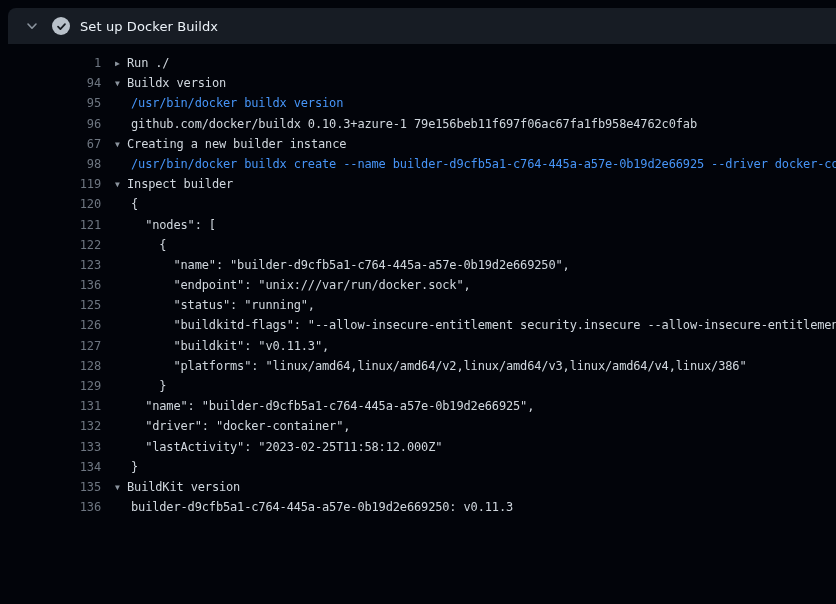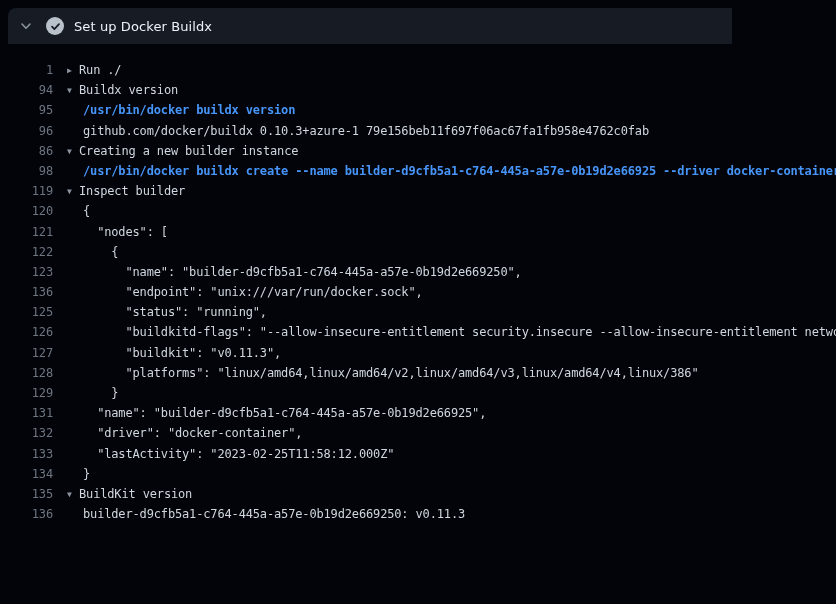--- a/index.html
+++ b/index.html
@@ -14,27 +14,27 @@
     --check_mark:#161b22;
   }
   *{margin:0;padding:0;box-sizing:border-box;}
   html,body{width:836px;height:604px;overflow:hidden;}
   body{
     background:var(--page_bg);
     font-family:"DejaVu Sans","Liberation Sans",sans-serif;
   }
   .step-header{
     margin:8px 0 0 8px;
-    width:724px;
+    width:828px;
     height:36px;
     background:var(--header_bg);
     border-radius:8px 0 0 0;
     display:flex;
     align-items:center;
-    padding:0 6px;
+    padding:0 12px;
     cursor:pointer;
   }
   .chev{
     width:12px;height:12px;
     display:flex;align-items:center;justify-content:center;
     color:var(--muted);
     flex:0 0 auto;
     margin-left:6px;
   }
   .check-circle{
@@ -49,47 +49,48 @@
     margin-left:10px;
     font-size:13px;
     color:var(--title);
     letter-spacing:0.1px;
   }
   .log-body{
     padding-top:13px;
   }
   .row{
     height:20.2px;
-    line-height:27px;
+    line-height:13px;
     white-space:pre;
     overflow:hidden;
     font-family:"DejaVu Sans Mono","Liberation Mono",monospace;
     font-size:12px;
     letter-spacing:-0.15px;
     color:var(--text);
+    margin-left:48px;
   }
   .row.group{cursor:pointer;}
   .num{
     display:inline-block;
     width:53px;
     text-align:right;
     color:var(--num);
     cursor:pointer;
   }
   .arrow{
     display:inline-block;
     width:12px;
     margin-left:14px;
     font-size:8px;
     color:var(--muted);
     vertical-align:1px;
   }
   .group-title{color:var(--text);}
   .line-text{margin-left:30px;}
-  .line-text.cmd{color:var(--cmd);font-weight:bold;}
+  .line-text.cmd{color:var(--cmd);font-weight:normal;}
 </style>
 </head>
 <body>
 
 <div class="step-header">
   <span class="chev">
     <svg width="12" height="12" viewBox="0 0 12 12">
       <polyline points="2,4 6,8.2 10,4" fill="none" stroke="currentColor" stroke-width="1.6" stroke-linecap="round" stroke-linejoin="round"></polyline>
     </svg>
   </span>
@@ -99,21 +100,21 @@
     </svg>
   </span>
   <span class="step-title">Set up Docker Buildx</span>
 </div>
 
 <div class="log-body" id="log-body">
     <div class="row group"><span class="num">1</span><span class="arrow">▶</span><span class="group-title">Run ./</span></div>
     <div class="row group"><span class="num">94</span><span class="arrow">▼</span><span class="group-title">Buildx version</span></div>
     <div class="row"><span class="num">95</span><span class="line-text cmd">/usr/bin/docker buildx version</span></div>
     <div class="row"><span class="num">96</span><span class="line-text">github.com/docker/buildx 0.10.3+azure-1 79e156beb11f697f06ac67fa1fb958e4762c0fab</span></div>
-    <div class="row group"><span class="num">86</span><span class="arrow">▼</span><span class="group-title">Creating a new builder instance</span></div>
+    <div class="row group"><span class="num">67</span><span class="arrow">▼</span><span class="group-title">Creating a new builder instance</span></div>
     <div class="row"><span class="num">98</span><span class="line-text cmd">/usr/bin/docker buildx create --name builder-d9cfb5a1-c764-445a-a57e-0b19d2e66925 --driver docker-container</span></div>
     <div class="row group"><span class="num">119</span><span class="arrow">▼</span><span class="group-title">Inspect builder</span></div>
     <div class="row"><span class="num">120</span><span class="line-text">{</span></div>
     <div class="row"><span class="num">121</span><span class="line-text">  "nodes": [</span></div>
     <div class="row"><span class="num">122</span><span class="line-text">    {</span></div>
     <div class="row"><span class="num">123</span><span class="line-text">      "name": "builder-d9cfb5a1-c764-445a-a57e-0b19d2e669250",</span></div>
     <div class="row"><span class="num">136</span><span class="line-text">      "endpoint": "unix:///var/run/docker.sock",</span></div>
     <div class="row"><span class="num">125</span><span class="line-text">      "status": "running",</span></div>
     <div class="row"><span class="num">126</span><span class="line-text">      "buildkitd-flags": "--allow-insecure-entitlement security.insecure --allow-insecure-entitlement network</span></div>
     <div class="row"><span class="num">127</span><span class="line-text">      "buildkit": "v0.11.3",</span></div>

